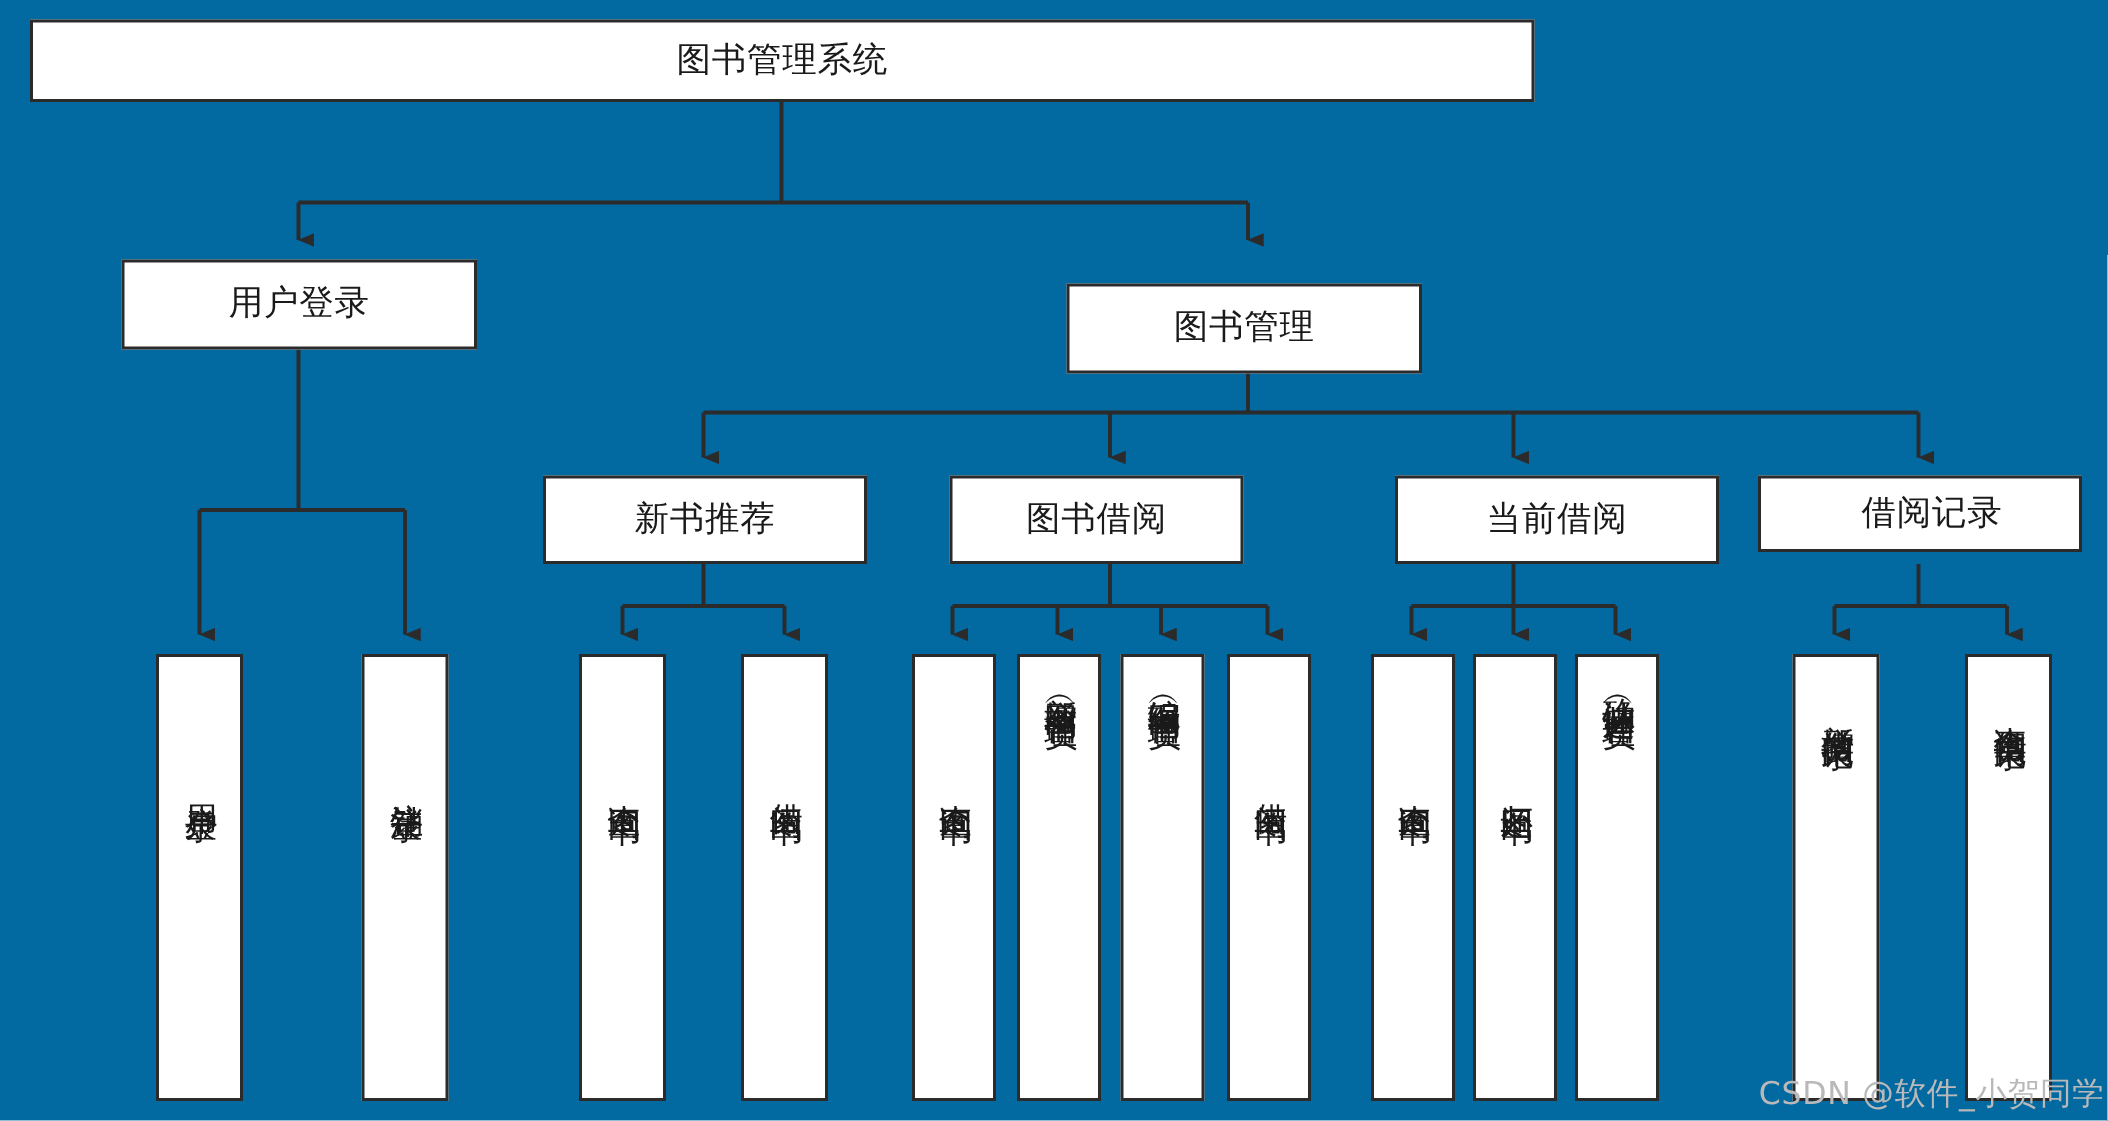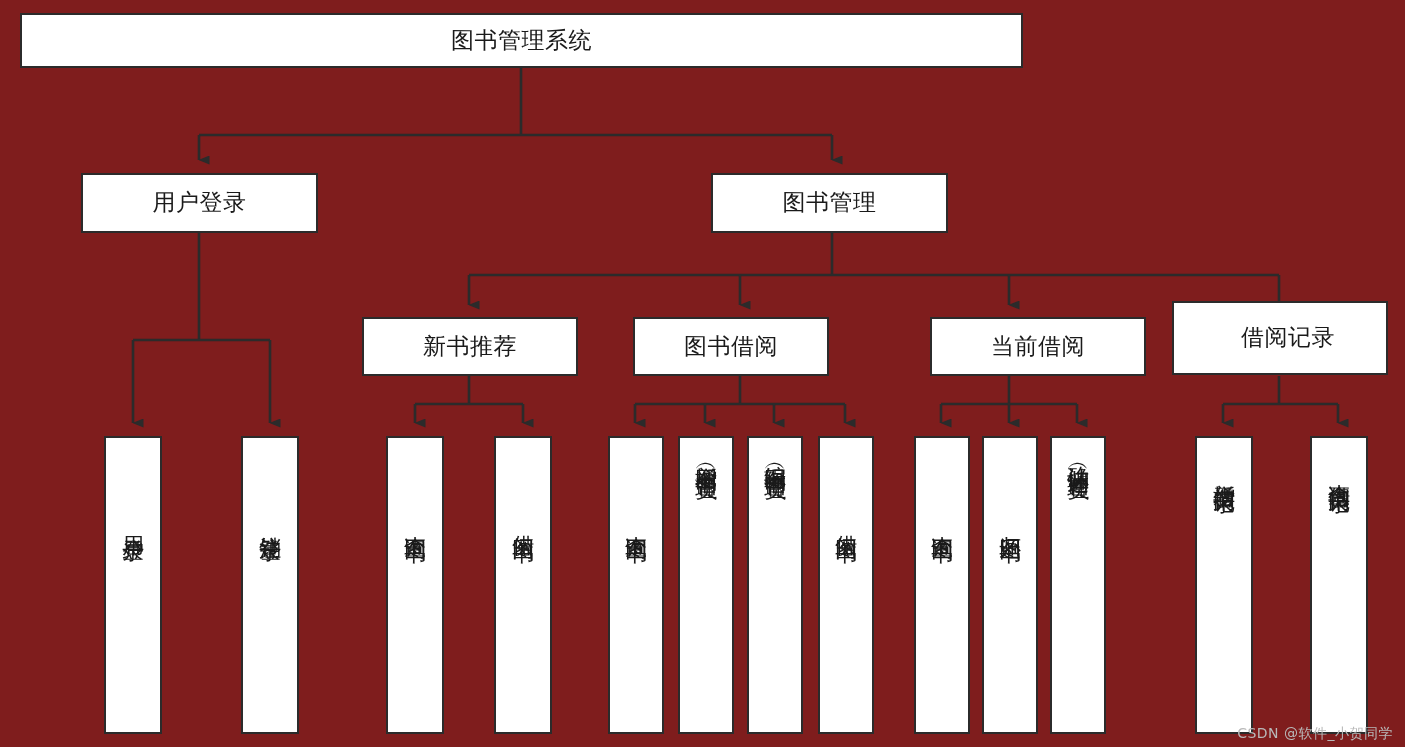--- a/index.html
+++ b/index.html
@@ -8,21 +8,21 @@
     padding: 0;
     background: #ffffff;
   }
   body {
     font-family: "DejaVu Sans", "Liberation Sans", sans-serif;
   }
   #diagram-root {
     position: relative;
     width: 1405px;
     height: 747px;
-    background: #7f1d1d;
+    background: #0369a1;
     overflow: hidden;
   }
   #edge-layer {
     position: absolute;
     left: 0;
     top: 0;
     width: 1405px;
     height: 747px;
     pointer-events: none;
   }
@@ -68,23 +68,23 @@
     margin-top: 78px;
   }
   .node.v.tall .label {
     margin-top: 8px;
   }
   .node.v.tall2 .label {
     margin-top: 26px;
   }
   #watermark {
     position: absolute;
-    right: 12px;
+    right: 2px;
     bottom: 4px;
-    font-size: 14px;
+    font-size: 21px;
     color: #b9b9b9;
     letter-spacing: 0.5px;
     white-space: nowrap;
     user-select: none;
   }
 </style>
 </head>
 <body>
 
 <div id="diagram-root">
@@ -141,37 +141,37 @@
   </svg>
 
   <div class="node h root" style="left:20px; top:13px; width:1003px; height:55px;">
     <span class="label">图书管理系统</span>
   </div>
 
   <div class="node h" style="left:81px; top:173px; width:237px; height:60px;">
     <span class="label">用户登录</span>
   </div>
 
-  <div class="node h" style="left:711px; top:173px; width:237px; height:60px;">
+  <div class="node h" style="left:711px; top:189px; width:237px; height:60px;">
     <span class="label">图书管理</span>
   </div>
 
   <div class="node h" style="left:362px; top:317px; width:216px; height:59px;justify-content:center;">
     <span class="label">新书推荐</span>
   </div>
 
   <div class="node h" style="left:633px; top:317px; width:196px; height:59px;">
     <span class="label">图书借阅</span>
   </div>
 
   <div class="node h" style="left:902px; top:317px; width:216px; height:59px;margin-left:28px;">
     <span class="label">当前借阅</span>
   </div>
 
-  <div class="node h" style="left:1172px; top:301px; width:216px; height:74px;padding-left:16px;">
+  <div class="node h" style="left:1172px; top:317px; width:216px; height:51px;padding-left:16px;">
     <span class="label">借阅记录</span>
   </div>
 
   <div class="node v mid" style="left:104px; top:436px; width:58px; height:298px;">
     <span class="label">用户登录</span>
   </div>
 
   <div class="node v mid" style="left:241px; top:436px; width:58px; height:298px;">
     <span class="label">注销登录</span>
   </div>

